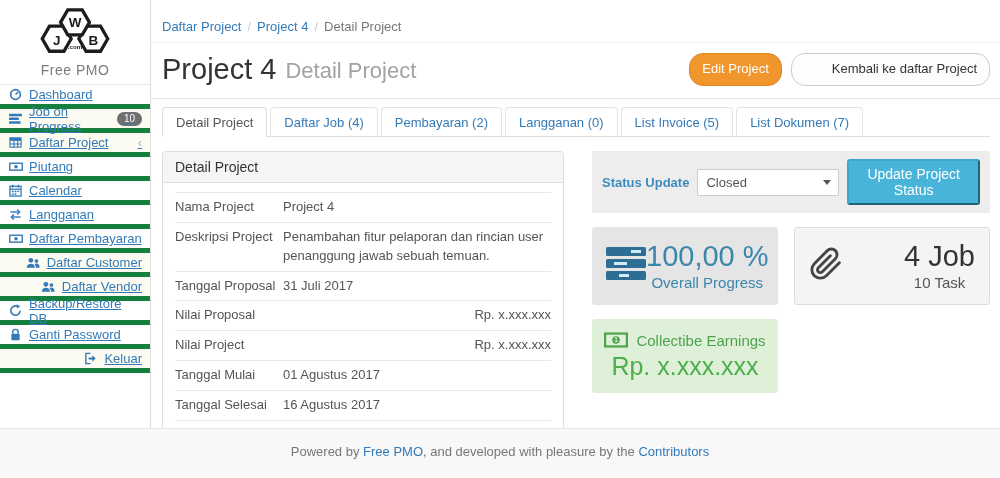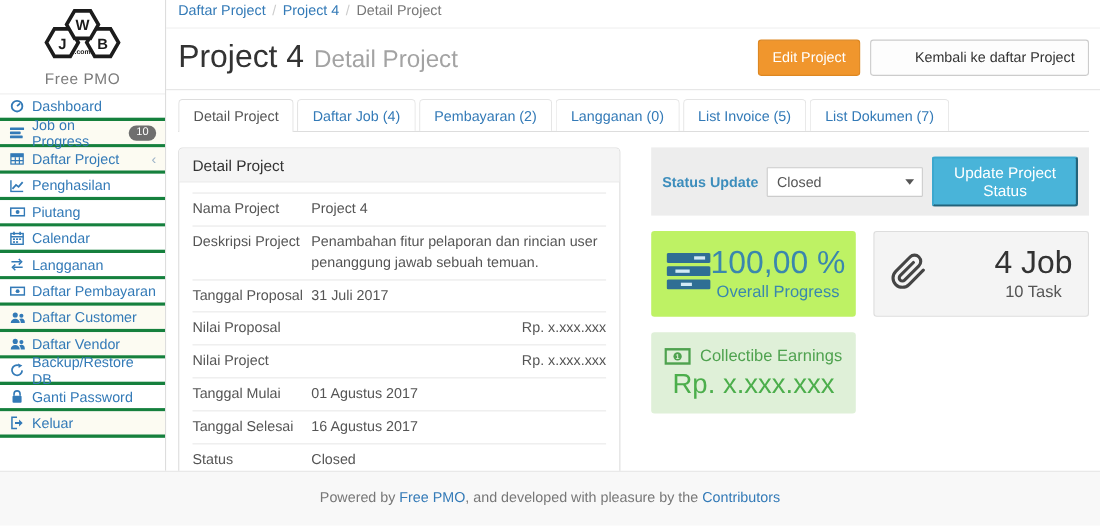--- a/index.html
+++ b/index.html
@@ -13,42 +13,42 @@
   .app { display:flex; height:428px; }
 
   
   .sidebar { width:151px; border-right:1px solid #ddd; background:#fff; flex-shrink:0; }
   .logo-wrap { text-align:center; padding-top:6px; }
   .brand-name { color:#7b7b7b; font-size:14px; margin-top:0px; letter-spacing:.5px; }
   .menu { margin-top:6px; border-top:1px solid #e9e9e9; }
   .menu-item {
     display:flex; align-items:center; gap:6px; height:24px;
     padding:0 8px; font-size:13px; color:#337ab7;
-    border-bottom:3px solid #15803d; cursor:pointer; background:#fff;
-  }
-  .menu-item.tint { background:#fcfbf2; }
+    border-bottom:5px solid #15803d; cursor:pointer; background:#fff;text-decoration:underline;
+  }
+  .menu-item.tint { background:#fcfbf2;justify-content:flex-end; }
   .menu-item .mi { width:15px; display:inline-flex; justify-content:center; color:#337ab7; flex-shrink:0; }
   .badge-pill {
     margin-left:auto; background:#6f6f6f; color:#fff; font-size:10px;
     border-radius:9px; padding:2px 7px; line-height:1;
   }
   .chevron { margin-left:auto; color:#9db3c8; font-size:13px; line-height:1; }
 
   
   .main { flex:1; display:flex; flex-direction:column; min-width:0; }
-  .breadcrumb { padding:2px 0 8px 11px; font-size:13px; border-bottom:1px solid #f0f0f0; }
+  .breadcrumb { padding:19px 0 8px 11px; font-size:13px; border-bottom:1px solid #f0f0f0; }
   .breadcrumb a { color:#337ab7; }
   .breadcrumb .sep { color:#ccc; padding:0 6px; }
   .breadcrumb .current { color:#777; }
 
   .page-header { display:flex; align-items:center; padding:10px 10px 12px 11px; border-bottom:1px solid #e5e5e5; }
   .page-title { font-size:29px; font-weight:normal; color:#333; }
   .page-subtitle { font-size:22px; color:#a3a3a3; margin-left:9px; position:relative; top:1px; }
   .header-buttons { margin-left:auto; display:flex; gap:9px; }
-  .btn { font-size:13px; border-radius:3px; padding:6px 12px; cursor:pointer; border:1px solid transparent; line-height:1.4; }
+  .btn { font-size:13px; border-radius:14px; padding:6px 12px; cursor:pointer; border:1px solid transparent; line-height:1.4; }
   .btn-warning { background:#f0962d; border-color:#dd8722; color:#fff; }
   .btn-default { background:#fdfdfd; border-color:#ccc; color:#333;padding-left:40px; }
   .btn-info-sm { background:#49b4d9; border-color:#3ba8ce; color:#fff; font-size:14px; padding:5px 10px; border-radius:3px; cursor:pointer; }
 
   .tabs { display:flex; margin:8px 10px 0 11px; border-bottom:1px solid #ddd; }
   .tab {
     padding:7px 13px 6px; font-size:13px; color:#337ab7; background:#fff;
     border:1px solid #e4e4e4; border-bottom:none; border-radius:4px 4px 0 0;
     margin-right:3px; cursor:pointer; position:relative; margin-bottom:0;
   }
@@ -81,33 +81,33 @@
     border:1px solid #ccc; border-radius:1px; padding:0 22px 0 8px;
     appearance:none; -webkit-appearance:none; font-family:"Liberation Sans", sans-serif;
   }
   .select-caret {
     position:absolute; right:8px; top:11px; width:0; height:0; pointer-events:none;
     border-left:4px solid transparent; border-right:4px solid transparent; border-top:5px solid #555;
   }
 
   .cards-row { display:flex; justify-content:space-between; margin-top:14px; }
   .card { border-radius:3px; display:flex; align-items:center; padding:0 14px; height:78px; }
-  .card-progress { width:186px; background:#bef264; color:#35789f; }
+  .card-progress { width:186px; background:#e5e5e5; color:#35789f; }
   .card-progress .num-block { margin-left:auto; text-align:center; }
   .big-num { font-size:29px; color:#3a87ad; line-height:1.1; white-space:nowrap; }
   .card-progress .sub { font-size:15px; color:#3a87ad; margin-top:2px; }
   .card-jobs { width:196px; background:#f4f4f4; border:1px solid #ddd; color:#333; }
   .card-jobs .num-block { margin-left:auto; text-align:center; }
   .card-jobs .big-num { color:#333; }
   .card-jobs .sub { font-size:15px; color:#555; margin-top:2px; }
   .card-earnings {
     width:186px; height:74px; background:#dff0d8; color:#4cae4c; margin-top:14px;
     display:flex; flex-direction:column; justify-content:center; padding:0 10px;
   }
-  .earn-top { display:flex; align-items:flex-end; gap:8px; justify-content:center; font-size:15px; color:#4fa24f; }
+  .earn-top { display:flex; align-items:flex-start; gap:8px; justify-content:center; font-size:15px; color:#4fa24f; }
   .earn-val { font-size:25px; color:#4cae4c; text-align:center; margin-top:3px; }
 
   
   .footer {
     position:absolute; left:0; bottom:0; width:1000px; height:50px;
     background:#f8f8f8; border-top:1px solid #e7e7e7;
     text-align:center; font-size:13px; color:#777; padding-top:15px;
   }
   .footer a { color:#337ab7; }
 </style>
@@ -167,29 +167,20 @@
               <g stroke="currentColor" stroke-width="1.2" fill="none">
                 <rect x="1" y="2" width="12" height="10"></rect>
                 <path d="M1 8.6h12M5.3 5.3v6.7M9.3 5.3v6.7"></path>
               </g>
             </svg>
         </span>
         <span>Daftar Project</span>
         <span class="chevron">‹</span>
       </a>
 
-      <a class="menu-item">
-        <span class="mi">
-          <svg width="13" height="13" viewBox="0 0 14 14">
-              <path d="M1 2v11h12" stroke="currentColor" stroke-width="1.4" fill="none"></path>
-              <path d="M2.5 10.5L6 6.5l2.5 2L12.5 3.8" stroke="currentColor" stroke-width="1.7" fill="none"></path>
-            </svg>
-        </span>
-        <span>Penghasilan</span>
-      </a>
 
       <a class="menu-item">
         <span class="mi">
           <svg width="14" height="13" viewBox="0 0 15 13">
               <rect x="0.8" y="3" width="13.4" height="7.4" fill="none" stroke="currentColor" stroke-width="1.5"></rect>
               <circle cx="7.5" cy="6.7" r="1.9" fill="currentColor"></circle>
             </svg>
         </span>
         <span>Piutang</span>
       </a>

